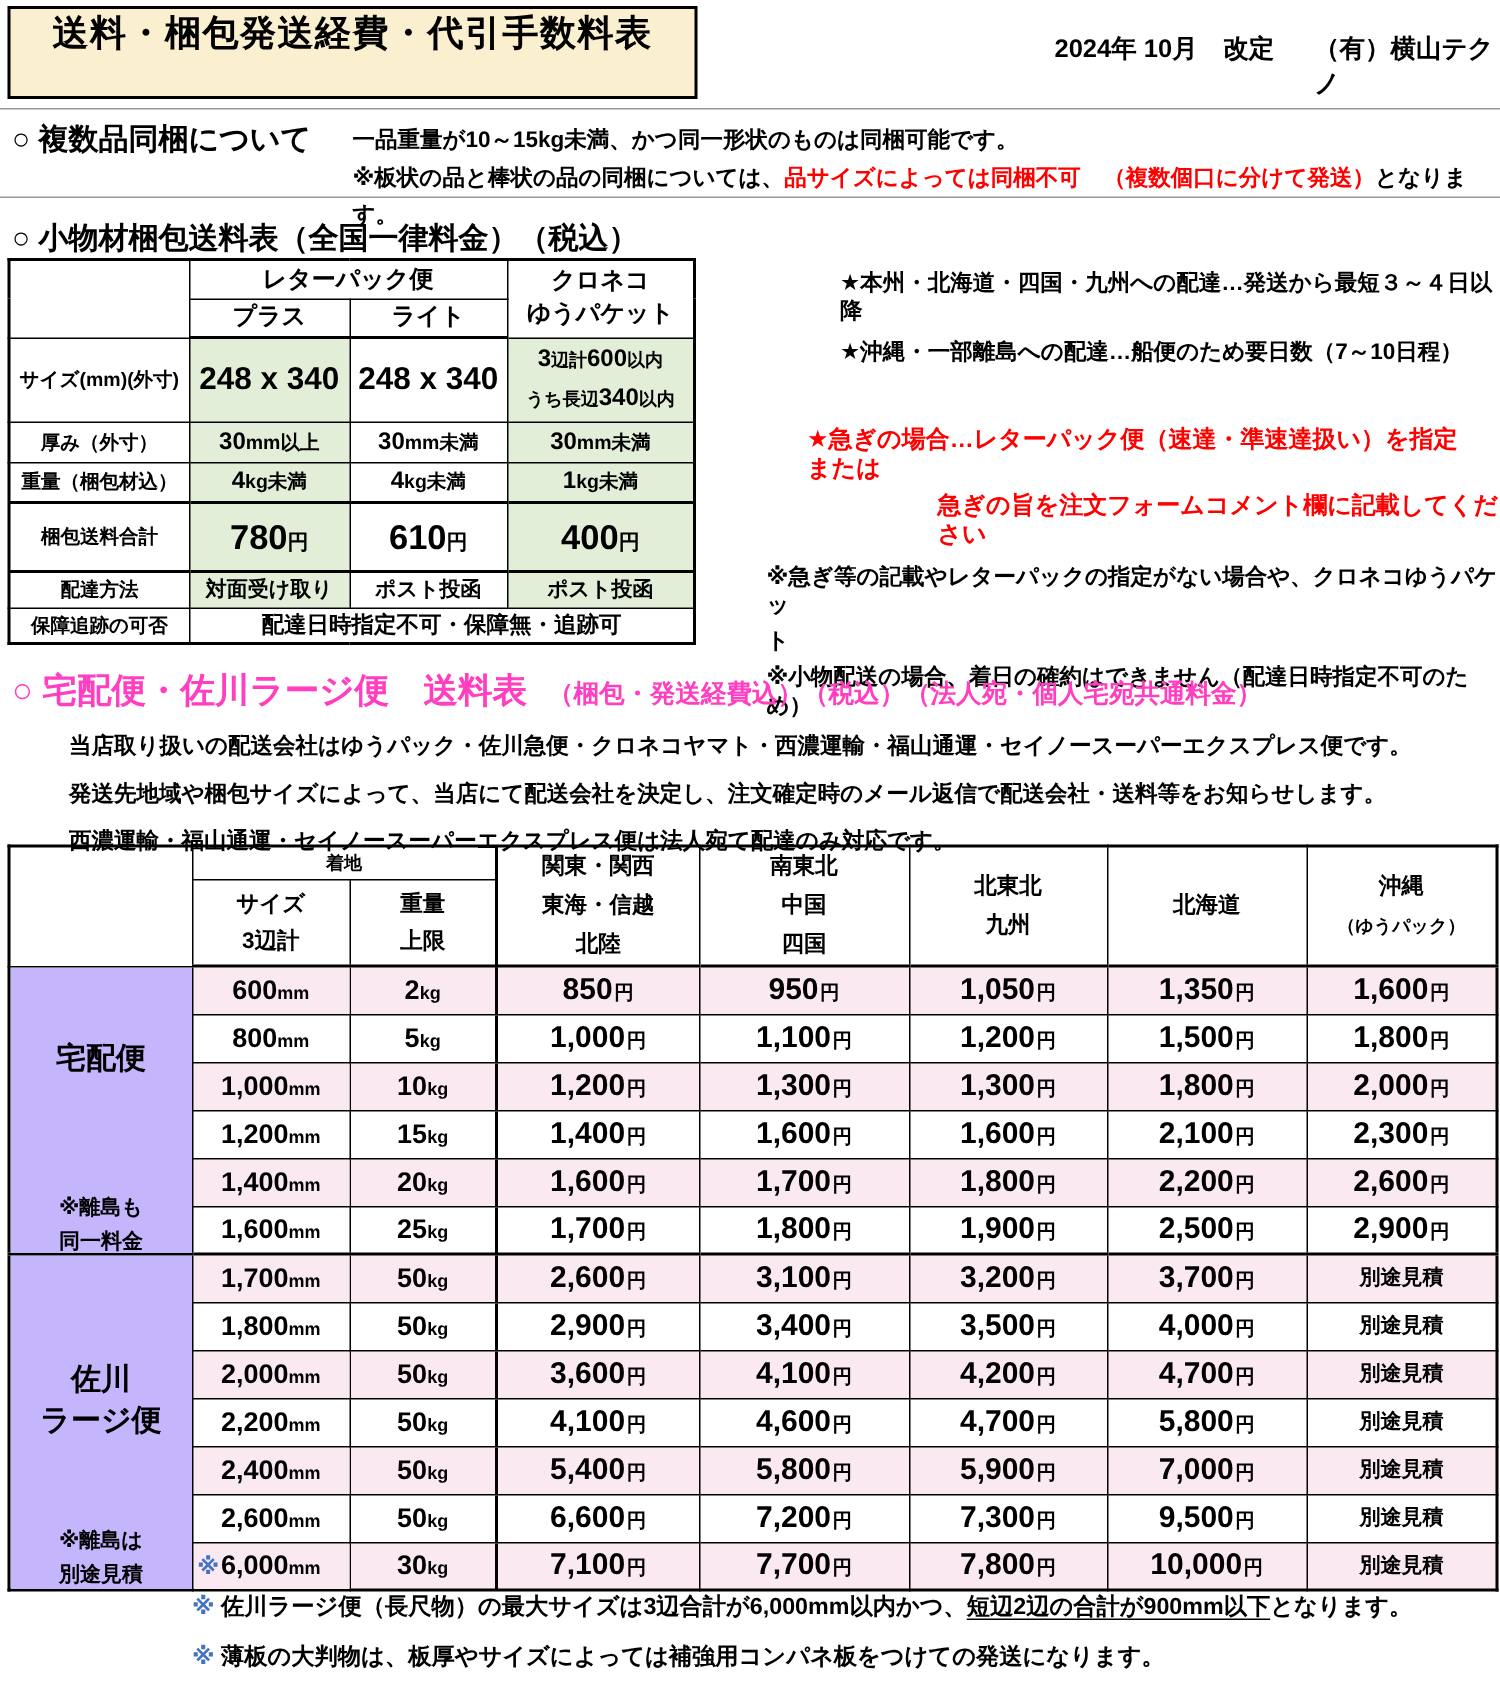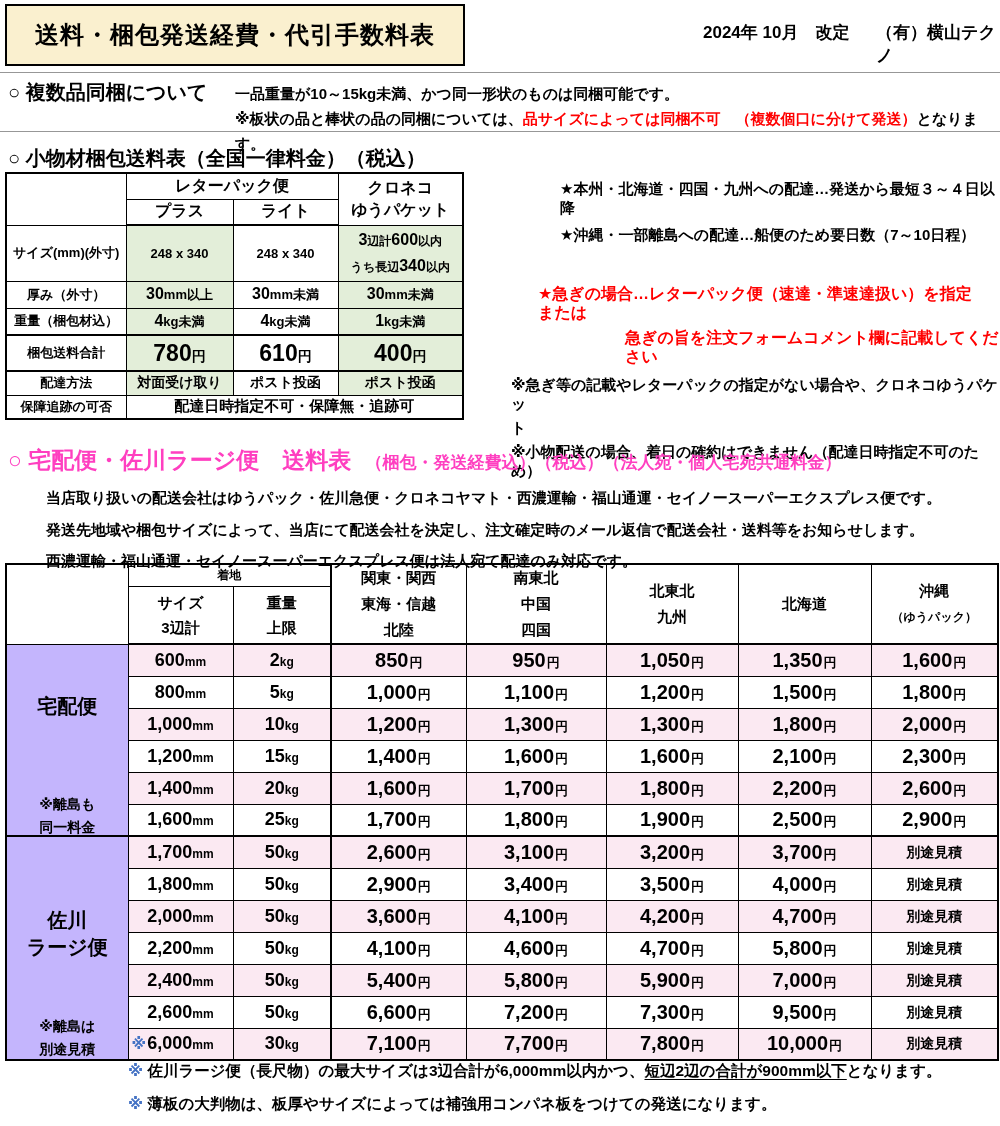--- a/index.html
+++ b/index.html
@@ -1,21 +1,21 @@
 <!DOCTYPE html>
 <html><head>
 <meta charset="utf-8">
 <style>
   html,body{margin:0;padding:0;background:#fff;}
   .page{position:relative;width:1000px;height:1126px;background:#fff;overflow:hidden;
         font-family:"Liberation Sans","DejaVu Sans",sans-serif;font-weight:bold;color:#000;}
 
   
   .title-box{position:absolute;left:5px;top:4px;width:456px;height:58px;background:#faf0cf;
-             border:2px solid #000;display:flex;align-items:center;justify-content:center;
+             border:2px solid #000;display:flex;justify-content:center;
              font-size:24px;letter-spacing:1px;}
   .rev{position:absolute;left:703px;top:21px;font-size:17px;}
   .company{position:absolute;left:876px;top:21px;font-size:17px;}
   .hr{position:absolute;left:0;width:1000px;border-top:1px solid #979797;}
   .hr1{top:72px}.hr2{top:131px}
 
   
   .sec1-head{position:absolute;left:8px;top:79px;font-size:20px;}
   .sec1-body{position:absolute;left:235px;top:81px;font-size:15px;line-height:25px;}
   .red{color:#ff0000;}
@@ -24,24 +24,24 @@
   .sec2-head{position:absolute;left:8px;top:145px;font-size:20px;}
   table{border-collapse:collapse;}
   .small-table{position:absolute;left:5px;top:172px;border:2px solid #000;table-layout:fixed;}
   .small-table th,.small-table td{border:1px solid #000;text-align:center;vertical-align:middle;padding:0;}
   .small-table thead tr.str1{height:26px;font-size:16px;}
   .small-table thead tr.str2{height:26px;font-size:16px;}
   .small-table thead th{font-size:16px;}
   .kuroneko-head div{line-height:22px;font-size:16px;}
   .small-table tbody .label{font-size:13px;}
   .green{background:#e3eed9;}
-  tr.rt-size{height:56px}tr.rt-plain{height:27px}tr.rt-fee{height:36px}tr.rt-deliver{height:24px}tr.rt-span{height:24px}
+  tr.rt-size{height:56px}tr.rt-plain{height:27px}tr.rt-fee{height:46px}tr.rt-deliver{height:24px}tr.rt-span{height:24px}
   .small-table thead tr.str2 th{border-bottom:2px solid #000;}
   .small-table tr.rt-fee td{border-top:2px solid #000;border-bottom:2px solid #000;}
-  .big-val{font-size:13px;}
+  .big-val{font-size:21px;}
   .sv-num{font-size:16px;}.sv-rest{font-size:13px;}
   .fee-num{font-size:23px;margin-top:12px;}.fee-unit{font-size:14px;}
   .ks-line{font-size:12px;line-height:1.6;}.ks-num{font-size:16px;}.ks-rest{font-size:12px;}
   .deliver-val{font-size:14px;}
   .warranty-val{font-size:15px;}
 
   
   .kp{position:absolute;left:505px;top:154px;width:494px;}
   .kp div{line-height:19px;}
   .kp-head{margin-left:14px;font-size:16px;}

